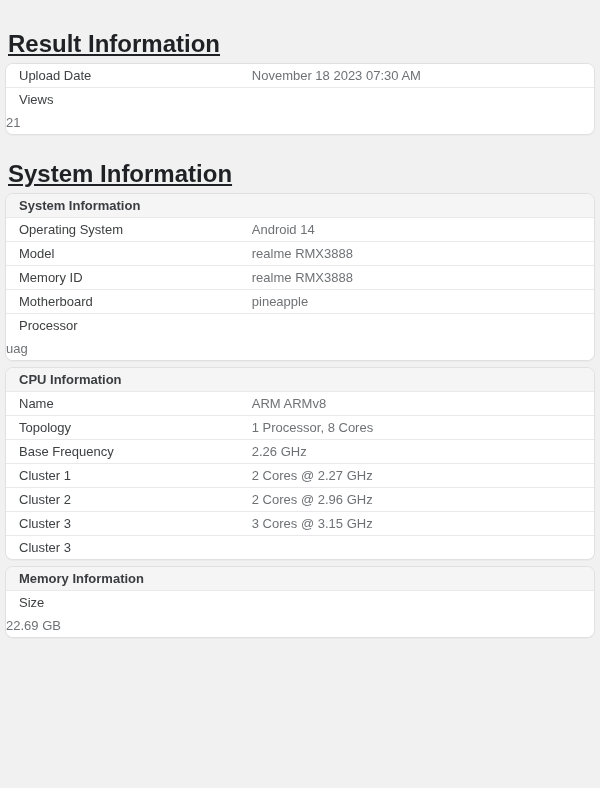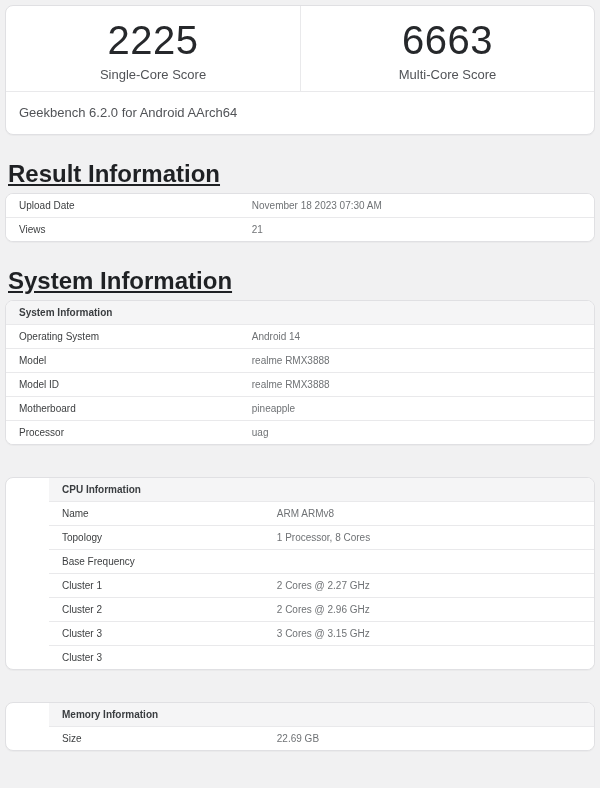--- a/index.html
+++ b/index.html
@@ -49,67 +49,54 @@
   }
   
   .section-heading {
     margin: 27px 0 8px 3px;
     font-size: 24px; line-height: 23px;
     font-weight: bold;
     color: var(--heading-text);
     text-decoration: underline;
   }
   
-  .table-card { font-size: 10px; }
-  .table-card.gap-above { margin-top: 32px; padding-left: 43px; }
+  .table-card { font-size: 13px; }
+  .table-card.gap-above { margin-top: 6px; }
   .thead {
     background: var(--header-bg);
     border-bottom: 1px solid var(--row-border);
     padding: 5px 13px;
     line-height: 13px;
     font-weight: bold;
     color: #3a3d40;
   }
   .trow {
     display: flex;
     border-bottom: 1px solid var(--row-border);
     background: var(--card-bg);
   }
-  .trow:last-child { border-bottom: none; }
+  .trow:last-child { border-bottom: none; flex-direction: column; }
   .tlabel {
     flex: 0 0 41.8%;
     padding: 5px 13px;
     line-height: 13px;
     color: var(--label-text);
   }
   .tvalue {
     flex: 1 1 auto;
     padding: 5px 13px 5px 0;
     line-height: 13px;
     color: var(--value-text);
   }
 </style>
 </head>
 <body>
 
 <div class="page">
 
-  <div class="card score-card">
-    <div class="score-row">
-      <div class="score-cell">
-        <div class="score-value">2225</div>
-        <div class="score-label">Single-Core Score</div>
-      </div>
-      <div class="score-cell">
-        <div class="score-value">6663</div>
-        <div class="score-label">Multi-Core Score</div>
-      </div>
-    </div>
-    <div class="score-caption">Geekbench 6.2.0 for Android AArch64</div>
-  </div>
 
   <div class="section-heading">Result Information</div>
   <div class="card table-card">
       <div class="trow">
         <div class="tlabel">Upload Date</div>
         <div class="tvalue">November 18 2023 07:30 AM</div>
       </div>
       <div class="trow">
         <div class="tlabel">Views</div>
         <div class="tvalue">21</div>
@@ -123,21 +110,21 @@
     <div>
         <div class="trow">
           <div class="tlabel">Operating System</div>
           <div class="tvalue">Android 14</div>
         </div>
         <div class="trow">
           <div class="tlabel">Model</div>
           <div class="tvalue">realme RMX3888</div>
         </div>
         <div class="trow">
-          <div class="tlabel">Model ID</div>
+          <div class="tlabel">Memory ID</div>
           <div class="tvalue">realme RMX3888</div>
         </div>
         <div class="trow">
           <div class="tlabel">Motherboard</div>
           <div class="tvalue">pineapple</div>
         </div>
         <div class="trow">
           <div class="tlabel">Processor</div>
           <div class="tvalue">uag</div>
         </div>
@@ -150,20 +137,21 @@
         <div class="trow">
           <div class="tlabel">Name</div>
           <div class="tvalue">ARM ARMv8</div>
         </div>
         <div class="trow">
           <div class="tlabel">Topology</div>
           <div class="tvalue">1 Processor, 8 Cores</div>
         </div>
         <div class="trow">
           <div class="tlabel">Base Frequency</div>
+          <div class="tvalue">2.26 GHz</div>
         </div>
         <div class="trow">
           <div class="tlabel">Cluster 1</div>
           <div class="tvalue">2 Cores @ 2.27 GHz</div>
         </div>
         <div class="trow">
           <div class="tlabel">Cluster 2</div>
           <div class="tvalue">2 Cores @ 2.96 GHz</div>
         </div>
         <div class="trow">

